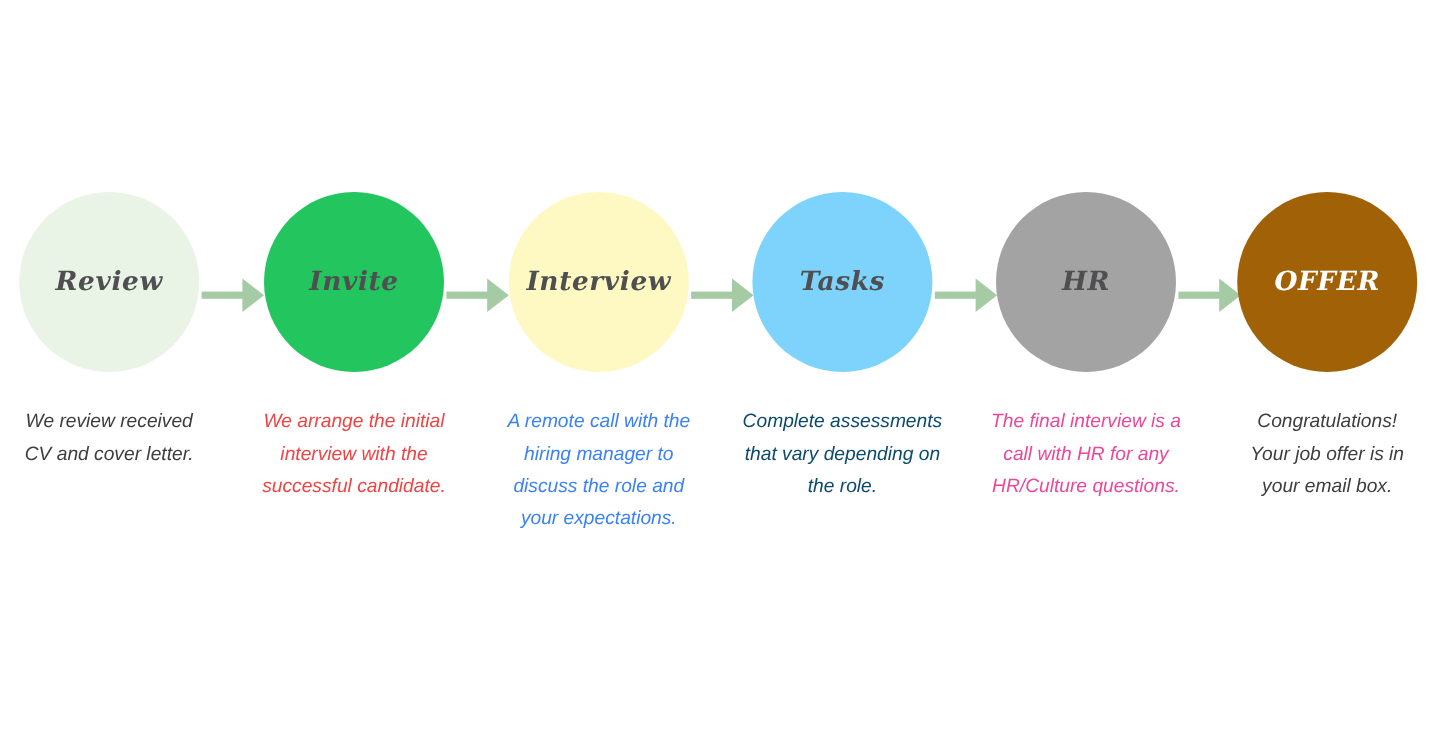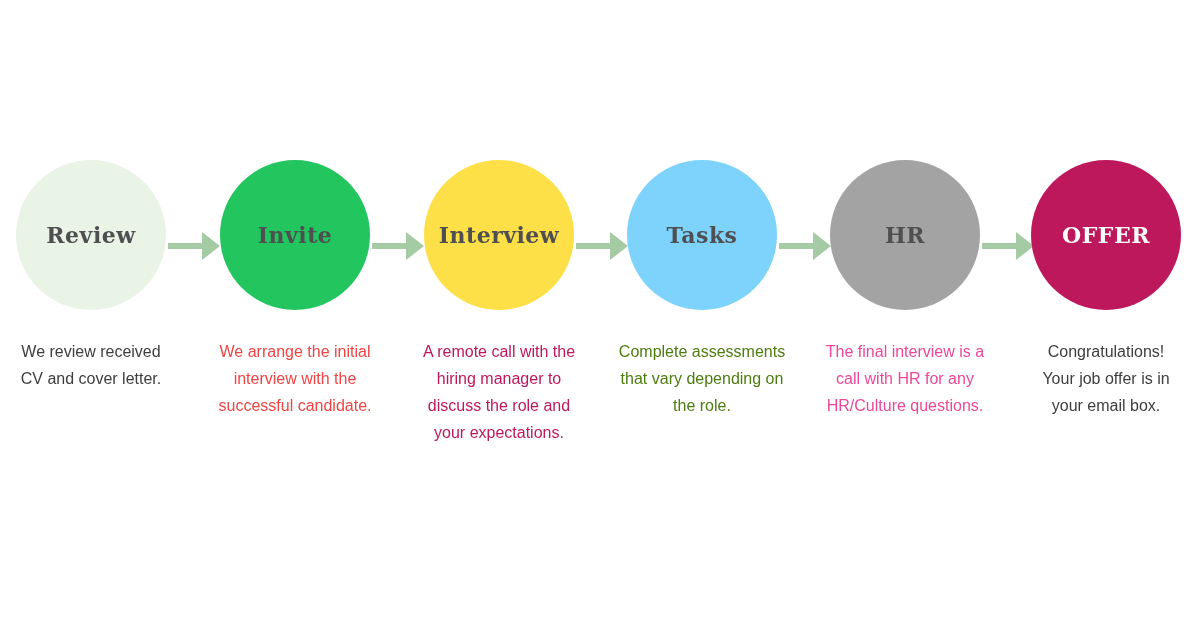--- a/index.html
+++ b/index.html
@@ -7,20 +7,21 @@
     padding: 0;
     background: #ffffff;
   }
   .canvas {
     position: relative;
     width: 1200px;
     height: 628px;
     background: #ffffff;
     overflow: hidden;
     font-family: "Liberation Sans", sans-serif;
+    font-style: italic;
   }
   .step {
     position: absolute;
     top: 160px;
     width: 204px;
   }
   .step-0 { left: -11px; }
   .step-1 { left: 193px; }
   .step-2 { left: 397px; }
   .step-3 { left: 600px; }
@@ -105,61 +106,61 @@
     <div class="arrow">
       <div class="arrow-line" style="background: rgb(165, 203, 164);"></div>
       <div class="arrow-head" style="border-left-color: rgb(165, 203, 164);"></div>
     </div>
     <div class="description" style="color: #ef4444;">We arrange the initial
 interview with the
 successful candidate.</div>
   </div>
 
   <div class="step step-2">
-    <div class="circle" style="background: #fde047;">
+    <div class="circle" style="background: #fef9c3;">
       <span class="circle-label" style="color: rgb(79, 79, 81);">Interview</span>
     </div>
     <div class="arrow">
       <div class="arrow-line" style="background: rgb(165, 203, 164);"></div>
       <div class="arrow-head" style="border-left-color: rgb(165, 203, 164);"></div>
     </div>
-    <div class="description" style="color: #be185d;">A remote call with the
+    <div class="description" style="color: #3b82f6;">A remote call with the
 hiring manager to
 discuss the role and
 your expectations.</div>
   </div>
 
   <div class="step step-3">
     <div class="circle" style="background: #7dd3fc;">
       <span class="circle-label" style="color: rgb(79, 79, 81);">Tasks</span>
     </div>
     <div class="arrow">
       <div class="arrow-line" style="background: rgb(165, 203, 164);"></div>
       <div class="arrow-head" style="border-left-color: rgb(165, 203, 164);"></div>
     </div>
-    <div class="description" style="color: #4d7c0f;">Complete assessments
+    <div class="description" style="color: #0c4a6e;">Complete assessments
 that vary depending on
 the role.</div>
   </div>
 
   <div class="step step-4">
     <div class="circle" style="background: #a3a3a3;">
       <span class="circle-label" style="color: rgb(79, 79, 81);">HR</span>
     </div>
     <div class="arrow">
       <div class="arrow-line" style="background: rgb(165, 203, 164);"></div>
       <div class="arrow-head" style="border-left-color: rgb(165, 203, 164);"></div>
     </div>
     <div class="description" style="color: #ec4899;">The final interview is a
 call with HR for any
 HR/Culture questions.</div>
   </div>
 
   <div class="step step-5">
-    <div class="circle" style="background: #be185d;">
+    <div class="circle" style="background: #a16207;">
       <span class="circle-label" style="color: rgb(255, 255, 255);">OFFER</span>
     </div>
     <div class="description" style="color: rgb(62, 62, 62);">Congratulations!
 Your job offer is in
 your email box.</div>
   </div>
 
 </div>
 
 </body></html>

